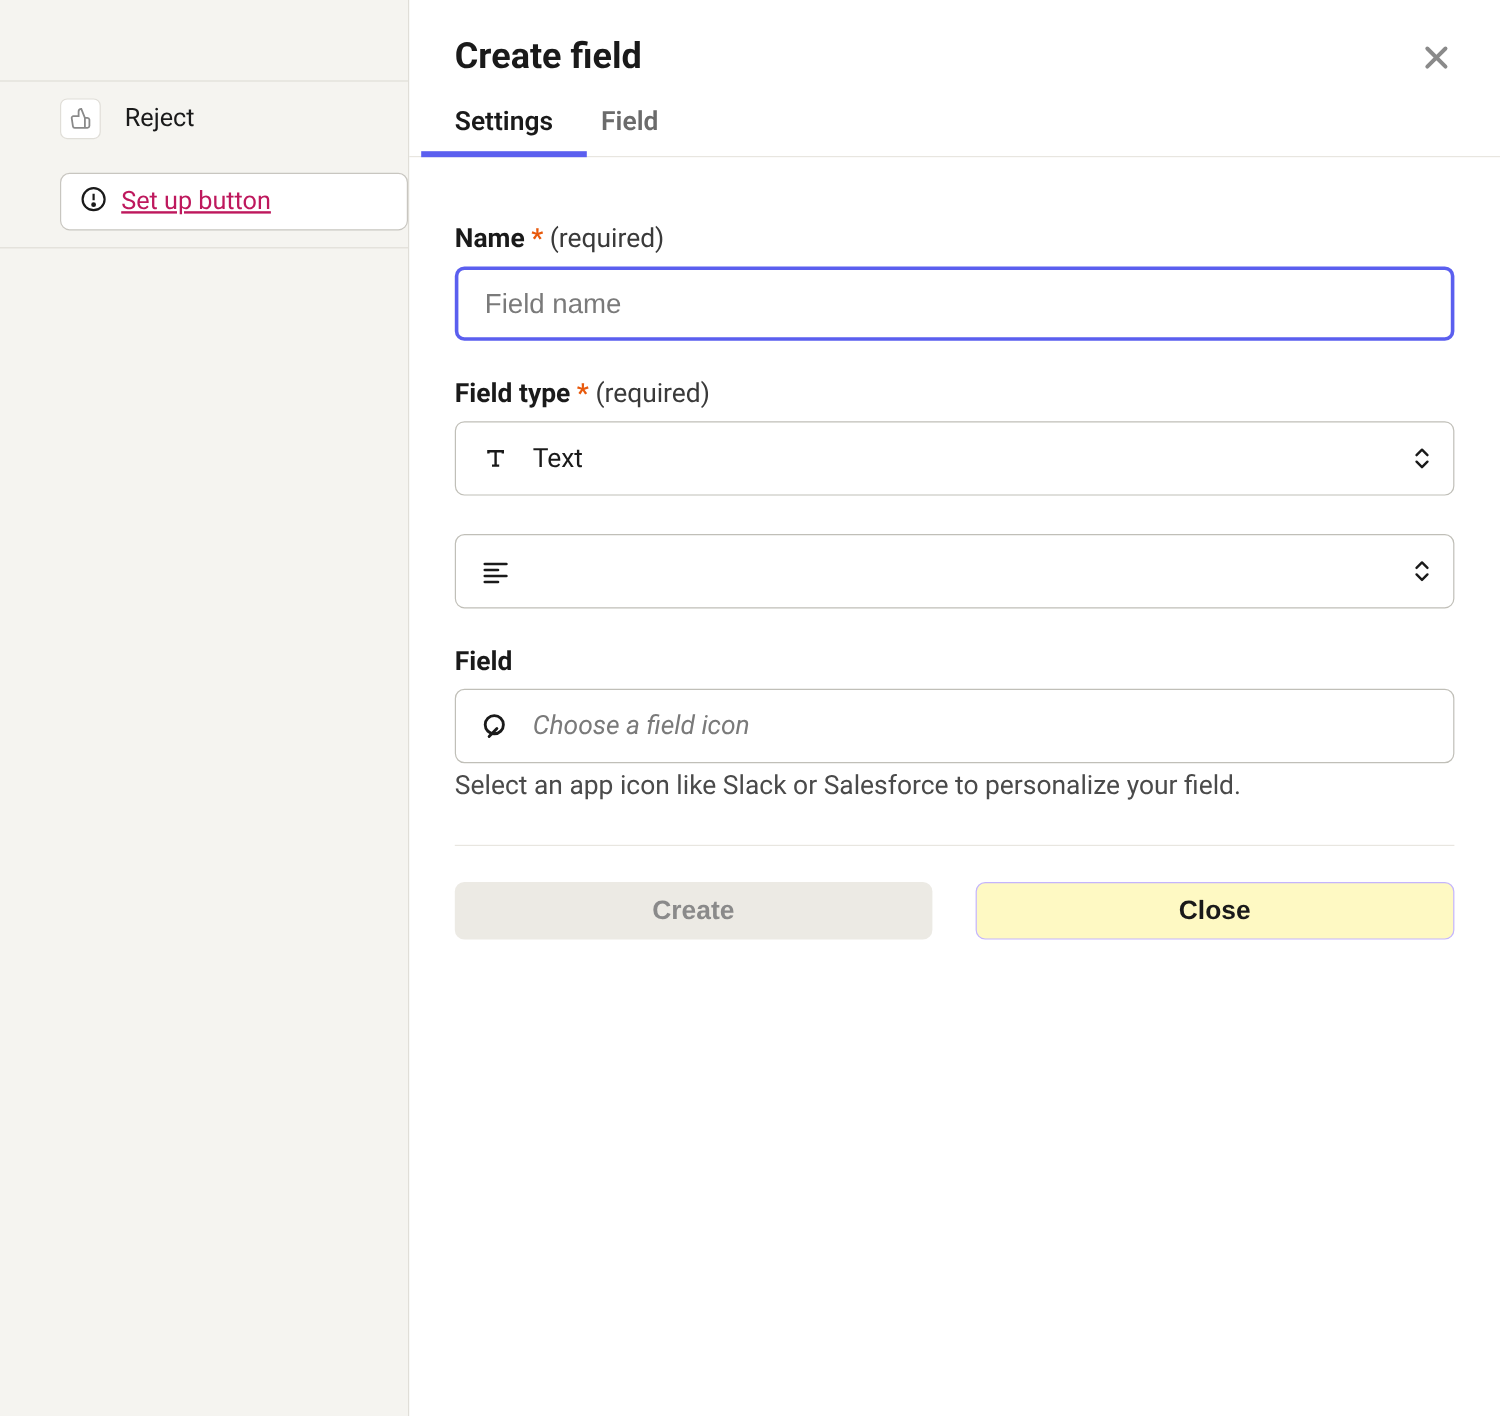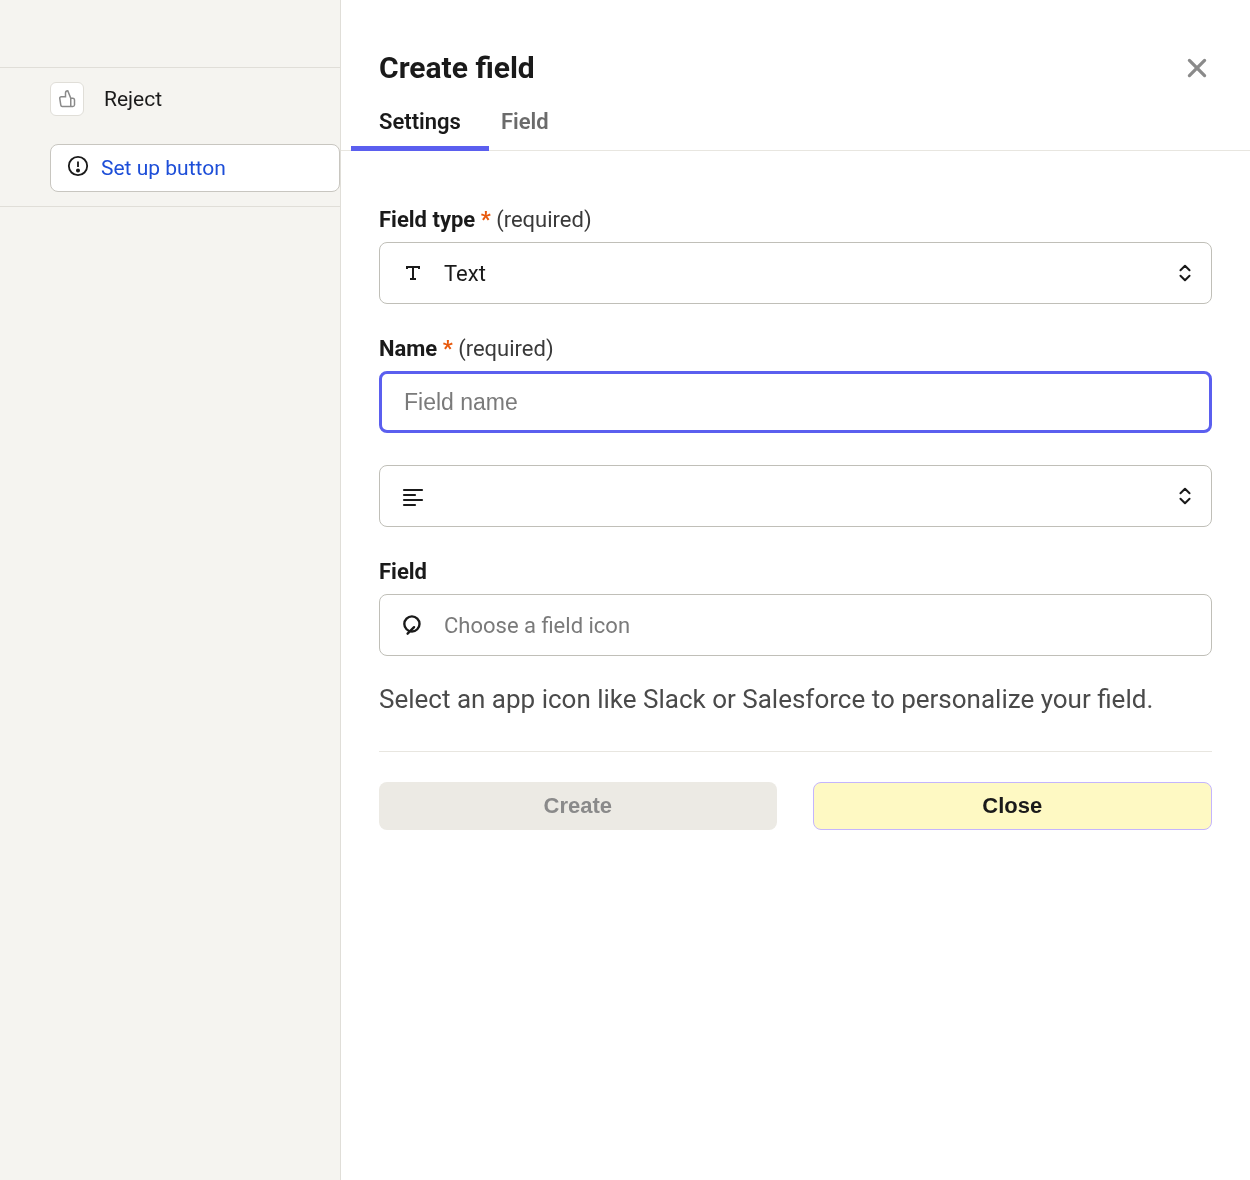--- a/index.html
+++ b/index.html
@@ -55,39 +55,39 @@
       border-radius: 8px;
       background: #fff;
       display: flex;
       align-items: center;
       padding: 10px 16px;
       gap: 12px;
       width: 100%;
     }
     .bg-setup-text {
       font-size: 21px;
-      color: #1d4ed8;
+      color: #be185d;
       white-space: nowrap;
+      text-decoration: underline;
     }
     .panel {
       position: absolute;
       top: 0;
       left: 340px;
       right: 0;
       bottom: 0;
       background: #fff;
       border-left: 1px solid #e0ded8;
       padding: 0;
     }
     .panel-header {
       display: flex;
       justify-content: space-between;
       align-items: center;
       padding: 30px 38px 0 38px;
-      margin-top: 20px;
     }
     .panel-title {
       font-size: 30px;
       font-weight: 700;
       color: #1a1a1a;
     }
     .close-btn {
       cursor: pointer;
       width: 30px;
       height: 30px;
@@ -180,33 +180,34 @@
     }
     .select-value {
       font-size: 22px;
       color: #1a1a1a;
       flex: 1;
     }
     .select-placeholder {
       font-size: 22px;
       color: #7a7a7a;
       flex: 1;
+      font-style: italic;
     }
     .select-chevrons {
       position: absolute;
       right: 18px;
       display: flex;
       flex-direction: column;
       gap: 2px;
     }
     .help-text {
-      font-size: 26px;
+      font-size: 22px;
       color: #4a4a4a;
       line-height: 1.5;
-      margin-top: 24px;
+      margin-top: 3px;
     }
     .divider {
       height: 1px;
       background: #e8e6e0;
       margin: 28px 0 30px 0;
     }
     .button-row {
       display: flex;
       gap: 36px;
     }
@@ -273,47 +274,47 @@
 
   <div class="tabs">
     <div class="tab active">Settings</div>
     <div class="tab">Field</div>
   </div>
 
   <div class="form-body">
 
     <div class="form-group">
       <label class="form-label">
+        <span class="bold">Name</span>
+        <span class="required-star">*</span>
+        <span class="required-text">(required)</span>
+      </label>
+      <input type="text" class="input-text" placeholder="Field name" style="">
+    </div>
+
+    <div class="form-group">
+      <label class="form-label">
         <span class="bold">Field type</span>
         <span class="required-star">*</span>
         <span class="required-text">(required)</span>
       </label>
       <div class="select-box">
         <span class="select-icon-slot">
           <svg width="24" height="24" viewBox="0 0 24 24" fill="#1a1a1a">
             <path d="M5 5h14v3h-2V7h-4v10h2v2H9v-2h2V7H7v1H5V5z"></path>
           </svg>
         </span>
         <span class="select-value">Text</span>
         <span class="select-chevrons">
           <svg width="16" height="20" viewBox="0 0 16 22" fill="none" stroke="#1a1a1a" stroke-width="2.2" stroke-linecap="round" stroke-linejoin="round">
             <polyline points="3,8 8,3 13,8"></polyline>
             <polyline points="3,14 8,19 13,14"></polyline>
           </svg>
         </span>
       </div>
-    </div>
-
-    <div class="form-group">
-      <label class="form-label">
-        <span class="bold">Name</span>
-        <span class="required-star">*</span>
-        <span class="required-text">(required)</span>
-      </label>
-      <input type="text" class="input-text" placeholder="Field name" style="">
     </div>
 
     <div class="form-group">
       <div class="select-box">
         <span class="select-icon-slot">
           <svg width="24" height="24" viewBox="0 0 24 24" fill="none" stroke="#1a1a1a" stroke-width="2.2" stroke-linecap="round">
             <line x1="3" y1="6" x2="21" y2="6"></line>
             <line x1="3" y1="11" x2="14" y2="11"></line>
             <line x1="3" y1="16" x2="21" y2="16"></line>
             <line x1="3" y1="21" x2="14" y2="21"></line>

